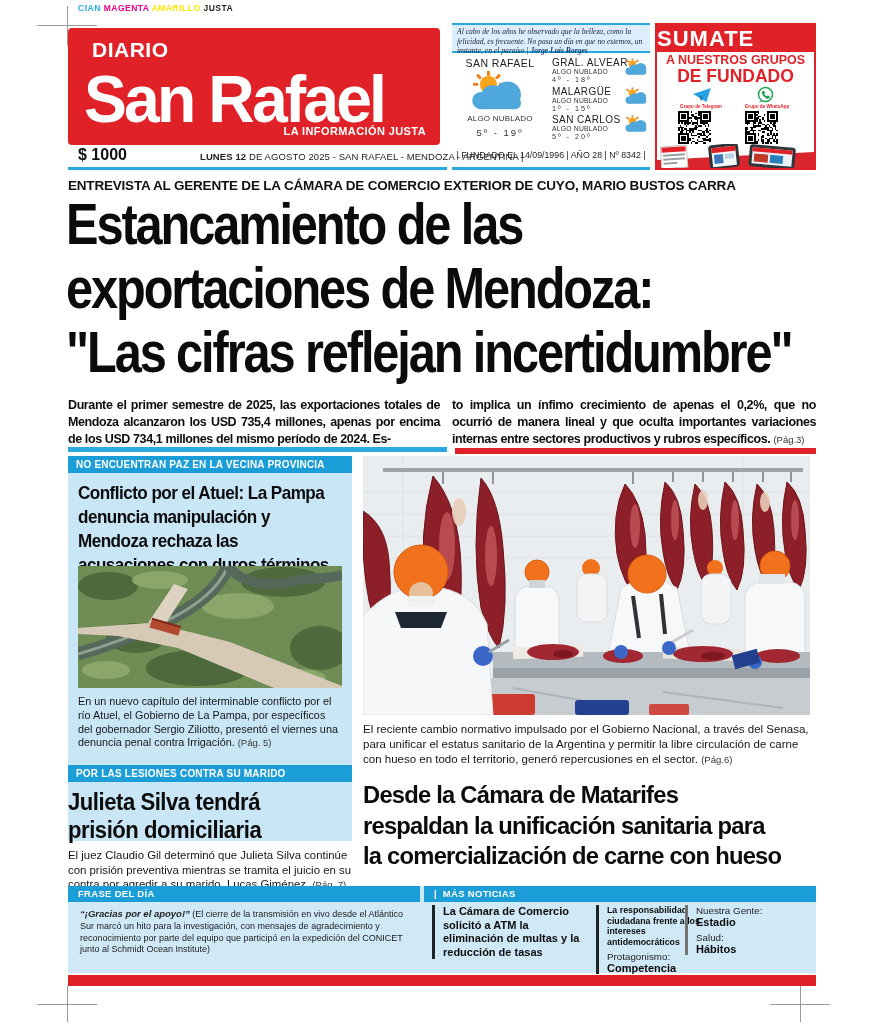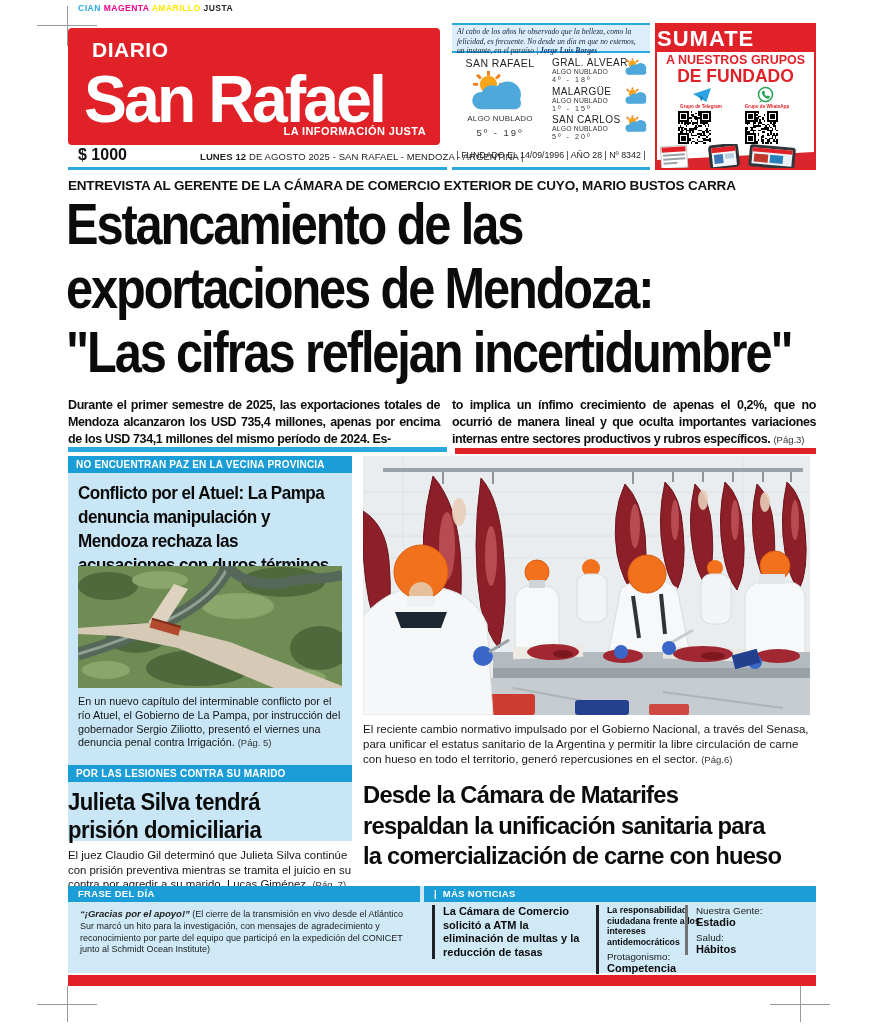--- a/index.html
+++ b/index.html
@@ -81,21 +81,21 @@
 <div class="abs cross" style="left:800px;top:986px;width:1px;height:36px;"></div>
 <div class="abs cross" style="left:770px;top:1004px;width:60px;height:1px;"></div>
 
 <div class="abs masthead">
   <div class="abs mh-kicker">DIARIO</div>
   <div class="abs mh-title">San Rafael</div>
   <div class="abs mh-tag">LA INFORMACIÓN JUSTA</div>
 </div>
 
 <div class="abs quotebox">
-  <span>Al cabo de los años he observado que la belleza, como la felicidad, es frecuente. No desde un día en que no estemos, un instante, en el paraíso |</span>
+  <span>Al cabo de los años he observado que la belleza, como la felicidad, es frecuente. No pasa un día en que no estemos, un instante, en el paraíso |</span>
   <b>Jorge Luis Borges</b>
 </div>
 
 <div class="abs weather">
   <div class="abs" style="left:0;top:0;width:96px;text-align:center;">
     <div class="w-city">SAN RAFAEL</div>
     <svg class="abs" style="left:14px;top:13px;" width="64" height="42" viewBox="0 0 64 44">
       <g stroke="#ef7d1a" stroke-width="3">
           <line x1="22" y1="1" x2="22" y2="6"></line>
           <line x1="10" y1="5" x2="14" y2="9"></line>
@@ -546,21 +546,21 @@
     <path d="M150,0 C140,25 115,42 88,55 C60,68 28,80 0,88" fill="none" stroke="#8fa193" stroke-width="3"></path>
     <path d="M150,0 C160,14 185,22 210,16 C230,11 246,14 264,9" fill="none" stroke="#55685a" stroke-width="10"></path>
     <path d="M0,62 L70,57 L112,66 L152,76 L264,120 L264,122 L196,122 L100,82 L40,70 L0,68 Z" fill="#d6cab6"></path>
     <path d="M70,57 L96,18 L110,23 L86,60 Z" fill="#ddd3c0"></path>
     <g transform="rotate(16 88 62)">
         <rect x="72" y="57" width="30" height="9" fill="#b24a30"></rect>
         <rect x="72" y="56" width="30" height="2" fill="#7e2c1b"></rect>
       </g>
   </svg>
   <div class="abs caption" style="left:10px;top:222px;width:264px;">
-    <span>En un nuevo capítulo del interminable conflicto por el río Atuel, el Gobierno de La Pampa, por instrucción del gobernador Sergio Ziliotto, presentó el viernes una denuncia penal contra Irrigación. </span><span class="pgref">(Pág. 5)</span>
+    <span>En un nuevo capítulo del interminable conflicto por el río Atuel, el Gobierno de La Pampa, por específicos del gobernador Sergio Ziliotto, presentó el viernes una denuncia penal contra Irrigación. </span><span class="pgref">(Pág. 5)</span>
   </div>
 </div>
 
 <div class="abs strip" style="left:68px;top:765px;width:284px;">POR LAS LESIONES CONTRA SU MARIDO</div>
 <div class="abs j-hl" style="left:68px;top:788px;">
   <div class="ln">Julieta Silva tendrá</div>
   <div class="ln">prisión domiciliaria</div>
 </div>
 <div class="abs j-body" style="left:68px;top:848px;width:292px;">
   <span>El juez Claudio Gil determinó que Julieta Silva continúe con prisión preventiva mientras se tramita el juicio en su contra por agredir a su marido, Lucas Giménez. </span><span class="pgref">(Pág. 7)</span>

